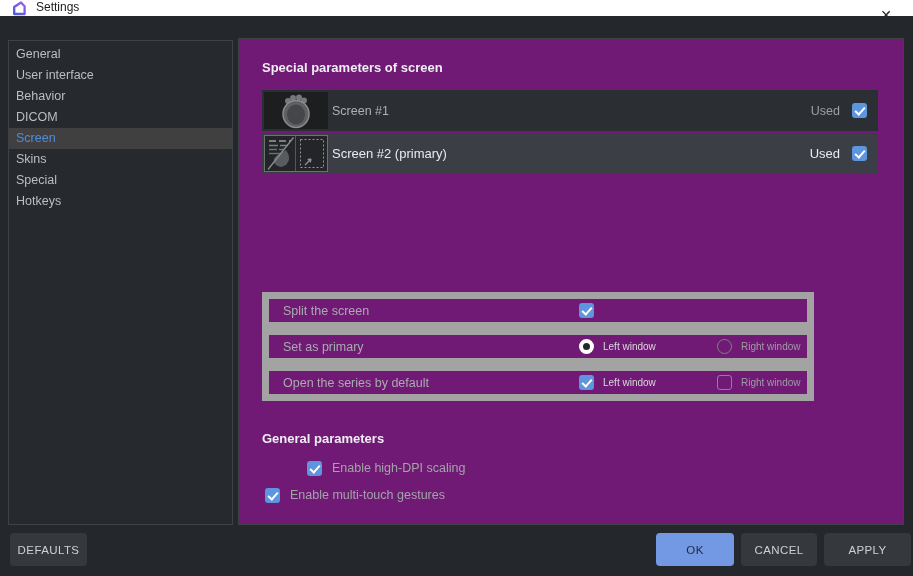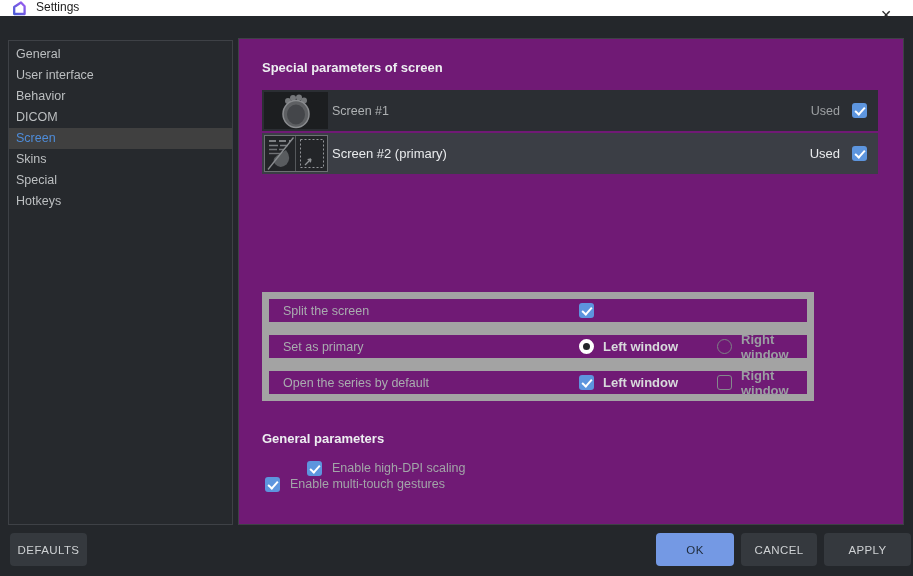--- a/index.html
+++ b/index.html
@@ -38,21 +38,21 @@
   .screen-name { margin-left:4px; font-size:12.5px; color:#aeb1b3; }
   .screen-row.highlighted .screen-name { color:#e9ebed; font-size:13px; }
   .used-label { margin-left:auto; margin-right:12px; font-size:12.5px; color:#9da0a3; }
   .screen-row.highlighted .used-label { color:#e9ebed; font-size:13px; }
   .screen-row .cb { margin-right:11px; }
 
   .opt-row { position:absolute; left:23px; width:552px; height:37px;
     border:7px solid #a3a3a3; display:flex; align-items:center; }
   .opt-label { margin-left:14px; font-size:12.5px; color:#a9acaf; }
   .ctrl { position:absolute; display:flex; align-items:center; }
-  .ctrl .ctrl-label { margin-left:9px; font-size:13px;font-weight:bold; }
+  .ctrl .ctrl-label { margin-left:9px; font-size:10px; }
   .ctrl-label.lit { color:#d8dadc; }
   .ctrl-label.dim { color:#9b9ea2; }
   .ctrl.c1 { left:310px; }
   .ctrl.c2 { left:448px; }
 
   .gp-row { position:absolute; left:26px; height:20px; display:flex; align-items:center; }
   .gp-row .gp-label { margin-left:10px; font-size:12.5px; color:#a2a5a8; }
 
   
   .cb { width:15px; height:15px; border-radius:3px; background:#5d95de;
@@ -172,21 +172,21 @@
         <span class="ctrl-label dim">Right window</span>
       </span>
     </div>
 
     <div class="section-title" id="general-title">General parameters</div>
 
     <div class="gp-row" style="top:419px;padding-left:42px;">
       <span class="cb"></span>
       <span class="gp-label">Enable high-DPI scaling</span>
     </div>
-    <div class="gp-row" style="top:435px;">
+    <div class="gp-row" style="top:446px;">
       <span class="cb"></span>
       <span class="gp-label">Enable multi-touch gestures</span>
     </div>
   </div>
 
   <button class="btn" id="defaults-btn">DEFAULTS</button>
   <button class="btn" id="ok-btn">OK</button>
   <button class="btn" id="cancel-btn">CANCEL</button>
   <button class="btn" id="apply-btn">APPLY</button>
 

